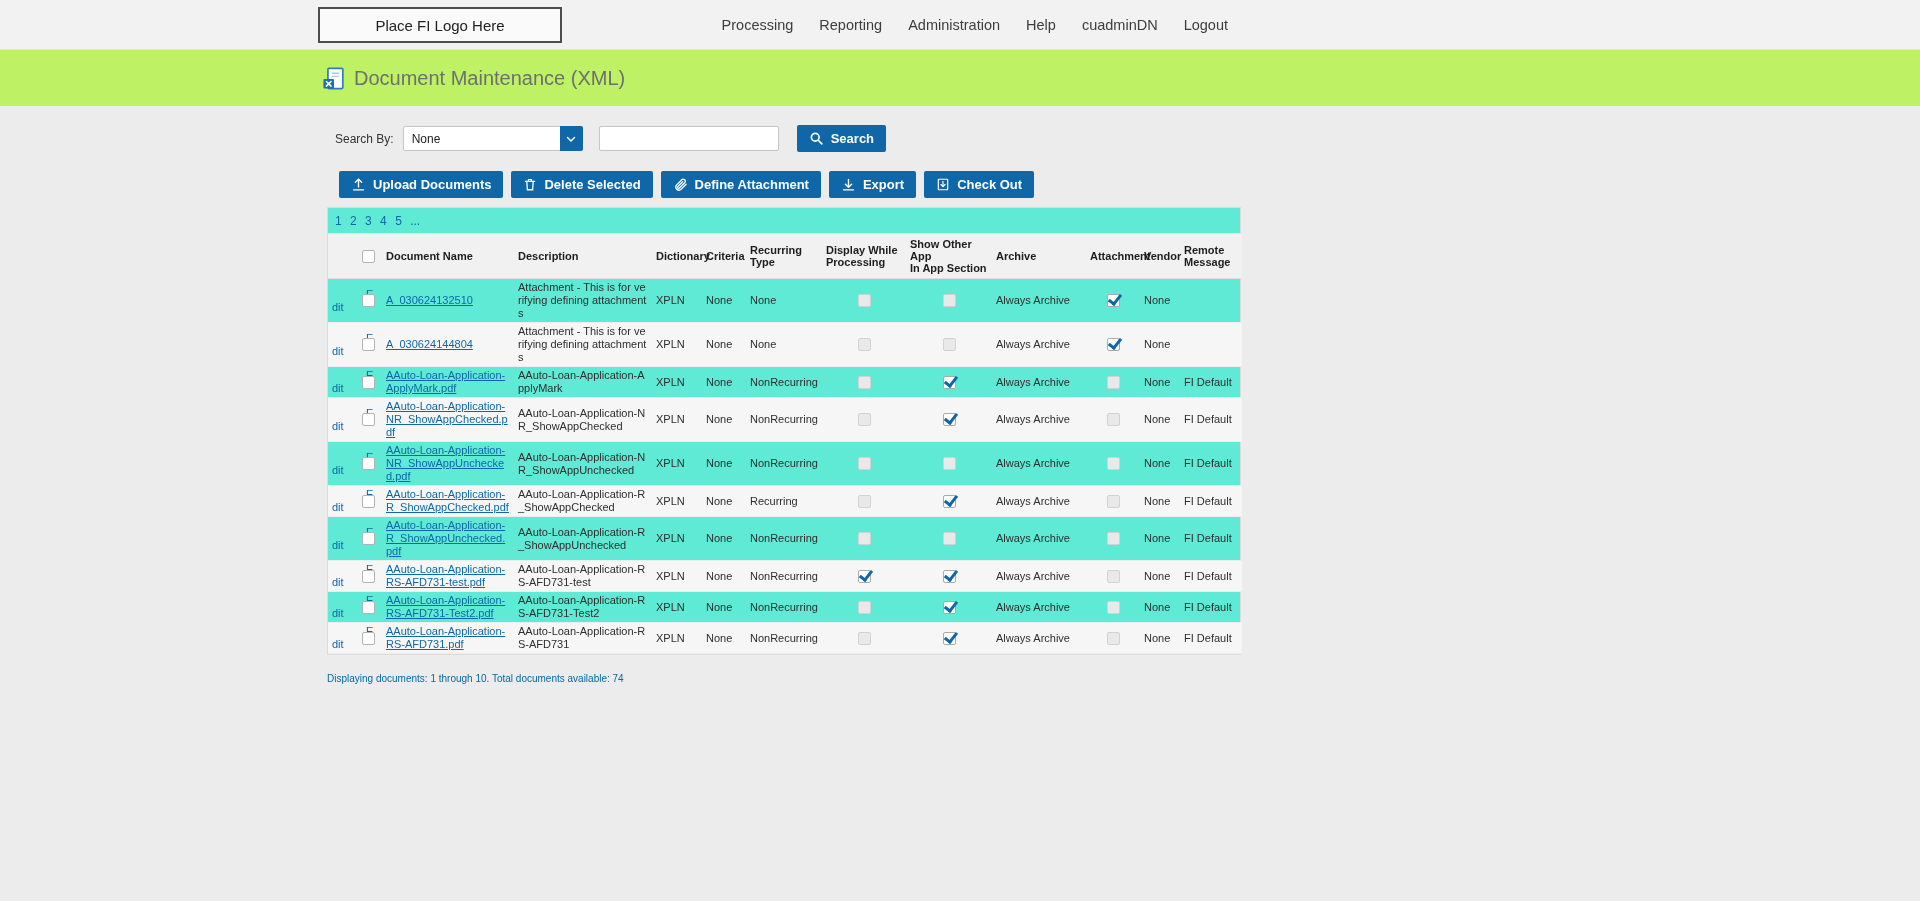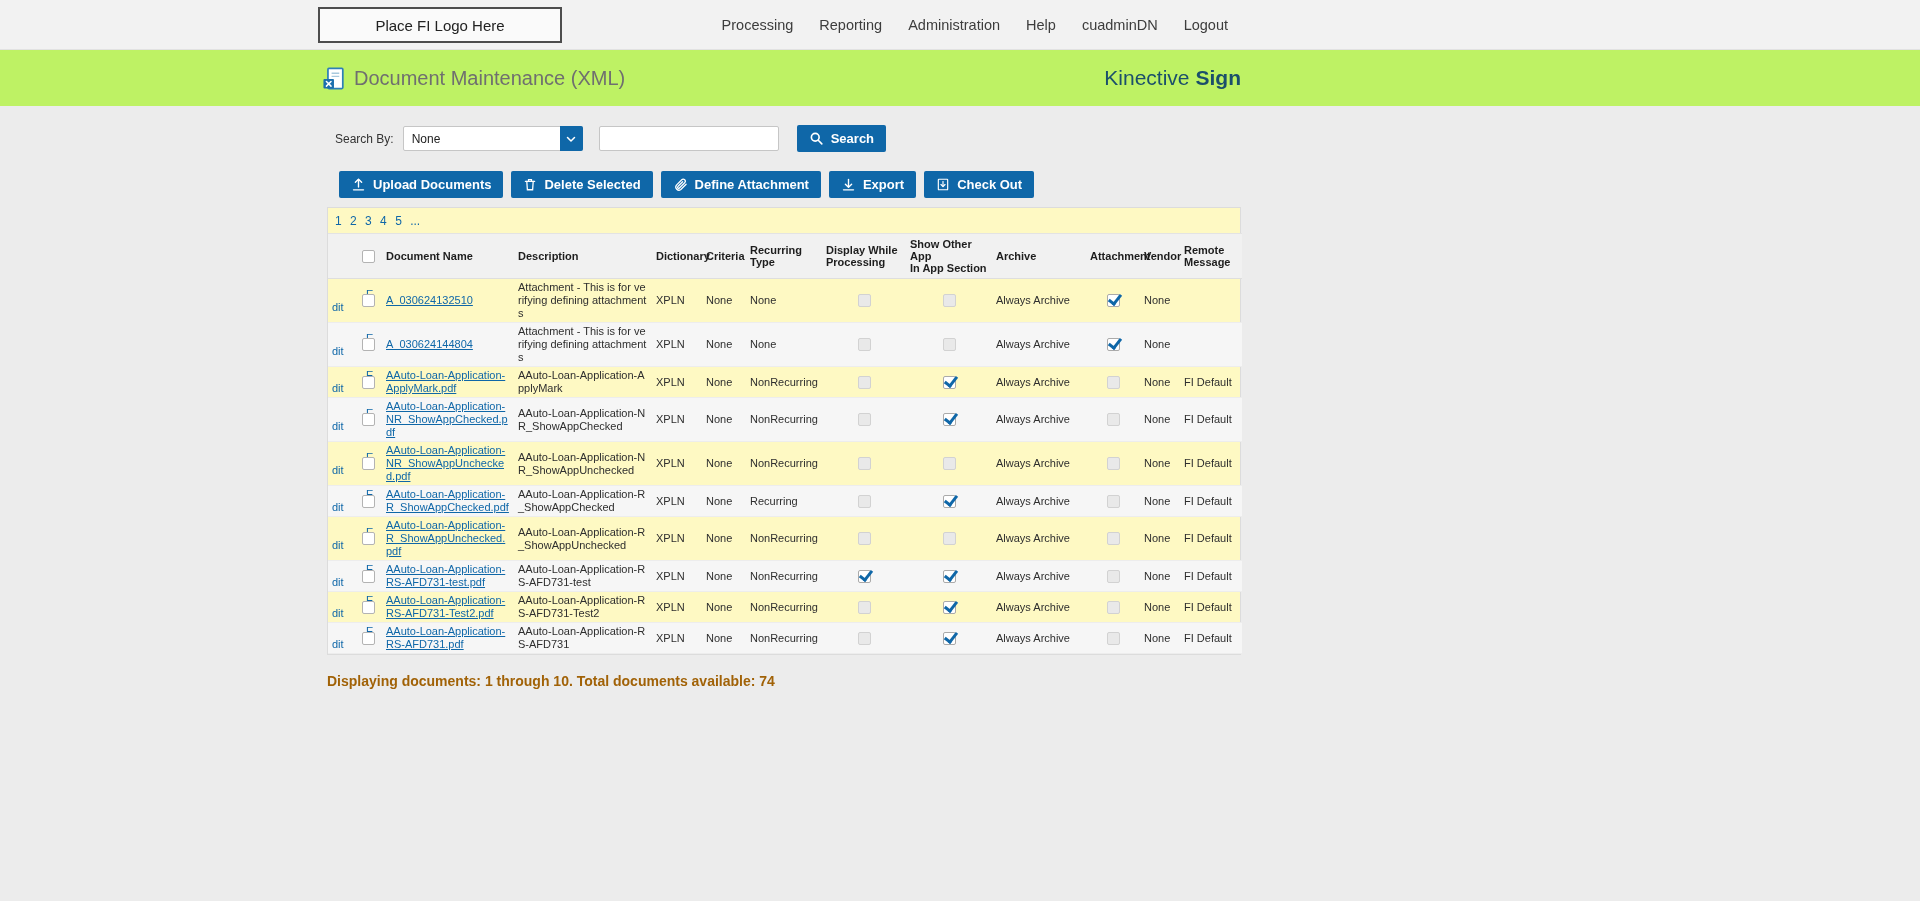--- a/index.html
+++ b/index.html
@@ -50,21 +50,21 @@
   .btn { background:#0f67a8; color:#fff; border:none; height:27px;
     display:inline-flex; align-items:center; gap:7px; padding:0 12px;
     font-size:13px; font-weight:600; font-family:inherit; border-radius:2px;
     cursor:pointer; white-space:nowrap; }
   .search-row .btn { margin-left:18px; }
   .btn svg { flex:0 0 auto; }
 
   .toolbar { margin:19px 0 0 12px; display:flex; gap:8px; }
 
   
-  .table-panel { margin-top:9px; background:#fef9c3; border:1px solid #dcdcdc; }
+  .table-panel { margin-top:9px; background:#5eead4; border:1px solid #dcdcdc; }
   .pagination { padding:6px 7px 5px 7px; font-size:12px; }
   .pagination a { color:#0f67a8; text-decoration:none; margin-right:5px; cursor:pointer; }
 
   table { width:100%; border-collapse:collapse; table-layout:fixed; }
   thead th { background:#f1f1f1; font-size:11px; font-weight:700; color:#1d1d1d;
     text-align:left; padding:4px; height:30px; vertical-align:middle;
     white-space:pre-line; border-top:1px solid #e3e3e3; border-bottom:1px solid #dedede; }
   tbody td { font-size:11px; color:#2e2e2e; padding:2px 4px; height:29px;
     vertical-align:middle; border-bottom:1px solid #ededed; line-height:13px;
     word-break:break-all; }
@@ -75,21 +75,21 @@
 
   .cb { display:inline-block; width:13px; height:13px; border:1px solid #b3b3b3;
     background:#fff; border-radius:2px; position:relative; vertical-align:middle;
     cursor:pointer; }
   .cb.dim { background:#e9e9e9; border-color:#d2d2d2; }
   .cb.checked { background:#fff; border-color:#aaa; }
   .cb.checked::after { content:""; position:absolute; left:3px; top:-3px;
     width:5px; height:10px; border:solid #0f67a8; border-width:0 3px 3px 0;
     transform:rotate(38deg); }
 
-  .summary { margin:18px 0 0 0; font-size:14px; color:#a16207;font-weight:bold; }
+  .summary { margin:18px 0 0 0; font-size:10px; color:#0369a1; }
 </style>
 </head>
 <body>
 
 <div class="topbar">
   <div class="logo-box">
     <span>Place FI Logo Here</span>
   </div>
   <nav class="topnav">
     <a>Processing</a>
@@ -105,24 +105,20 @@
   <div class="title-wrap">
     <span style="display:inline-flex;">
       <svg width="23" height="23" viewBox="0 0 24 24">
         <rect x="6.2" y="1.5" width="15.5" height="21" rx="1" fill="#ffffff" stroke="#2e7fb7" stroke-width="1.8"></rect>
         <path d="M10 6.5h8 M10 9.8h8" stroke="#a8c9dd" stroke-width="1.4"></path>
         <rect x="1.5" y="12.5" width="11" height="10" rx="1" fill="#1b6fae"></rect>
         <path d="M4.6 15.2l4.8 4.8 M9.4 15.2l-4.8 4.8" stroke="#ffffff" stroke-width="1.6" stroke-linecap="round"></path>
       </svg>
     </span>
     <h1 class="page-title">Document Maintenance (XML)</h1>
-  </div>
-  <div class="brand">
-    <span>Kinective</span>
-    <span class="bold">Sign</span>
   </div>
 </div>
 
 <div class="content">
 
   <div class="search-row">
     <span class="search-label">Search By:</span>
     <div class="dropdown">
       <span class="dd-value">None</span>
       <span class="dd-btn">

